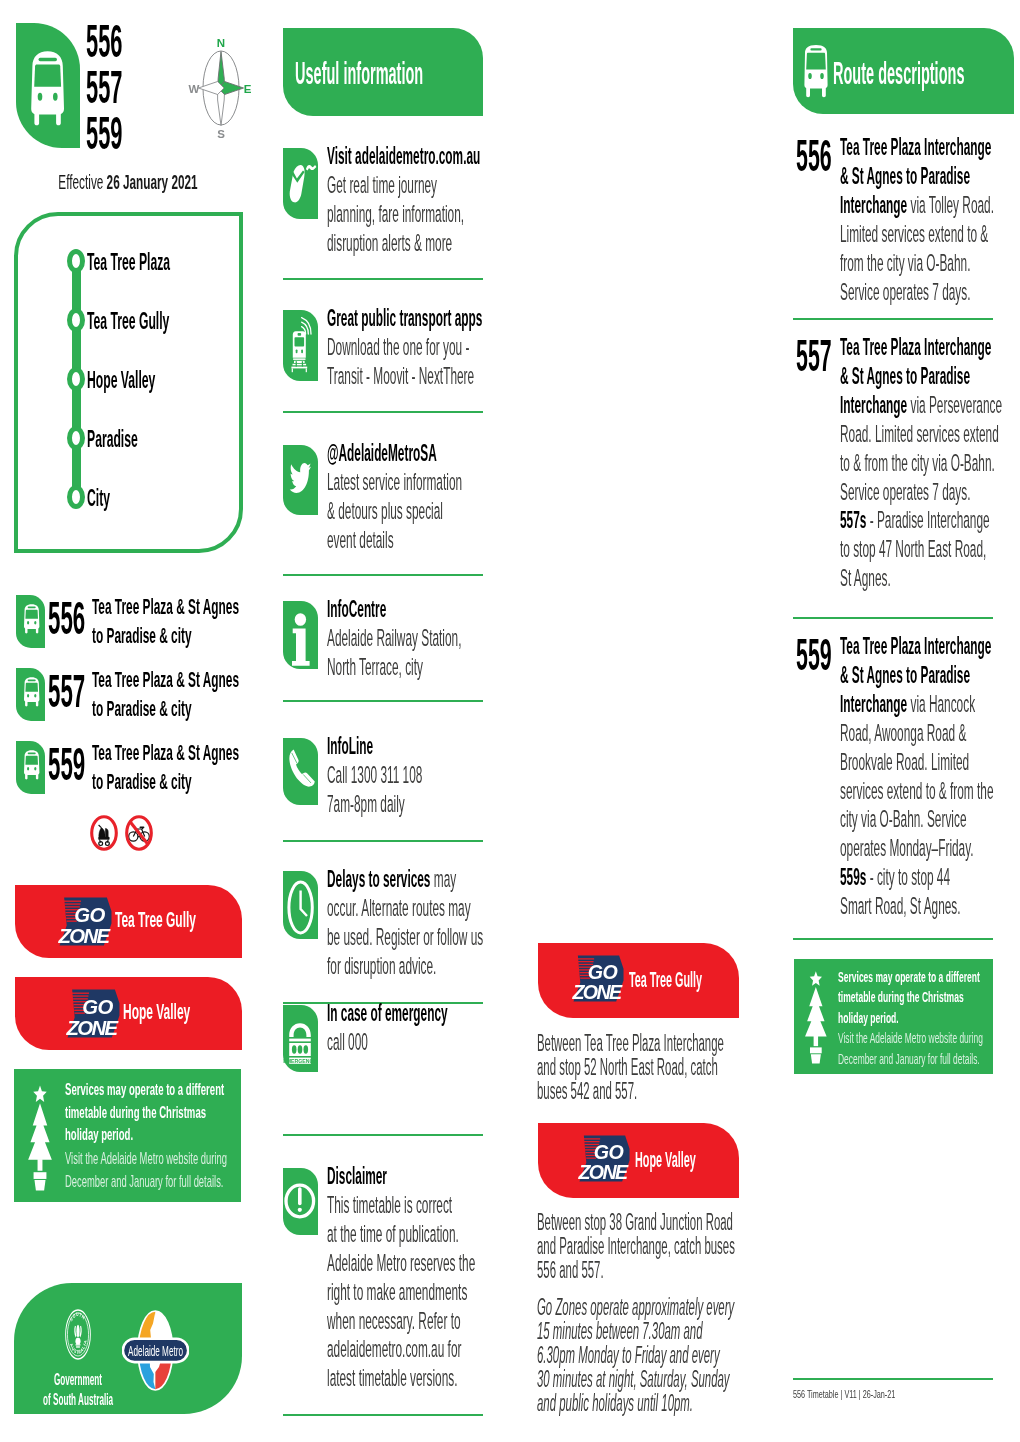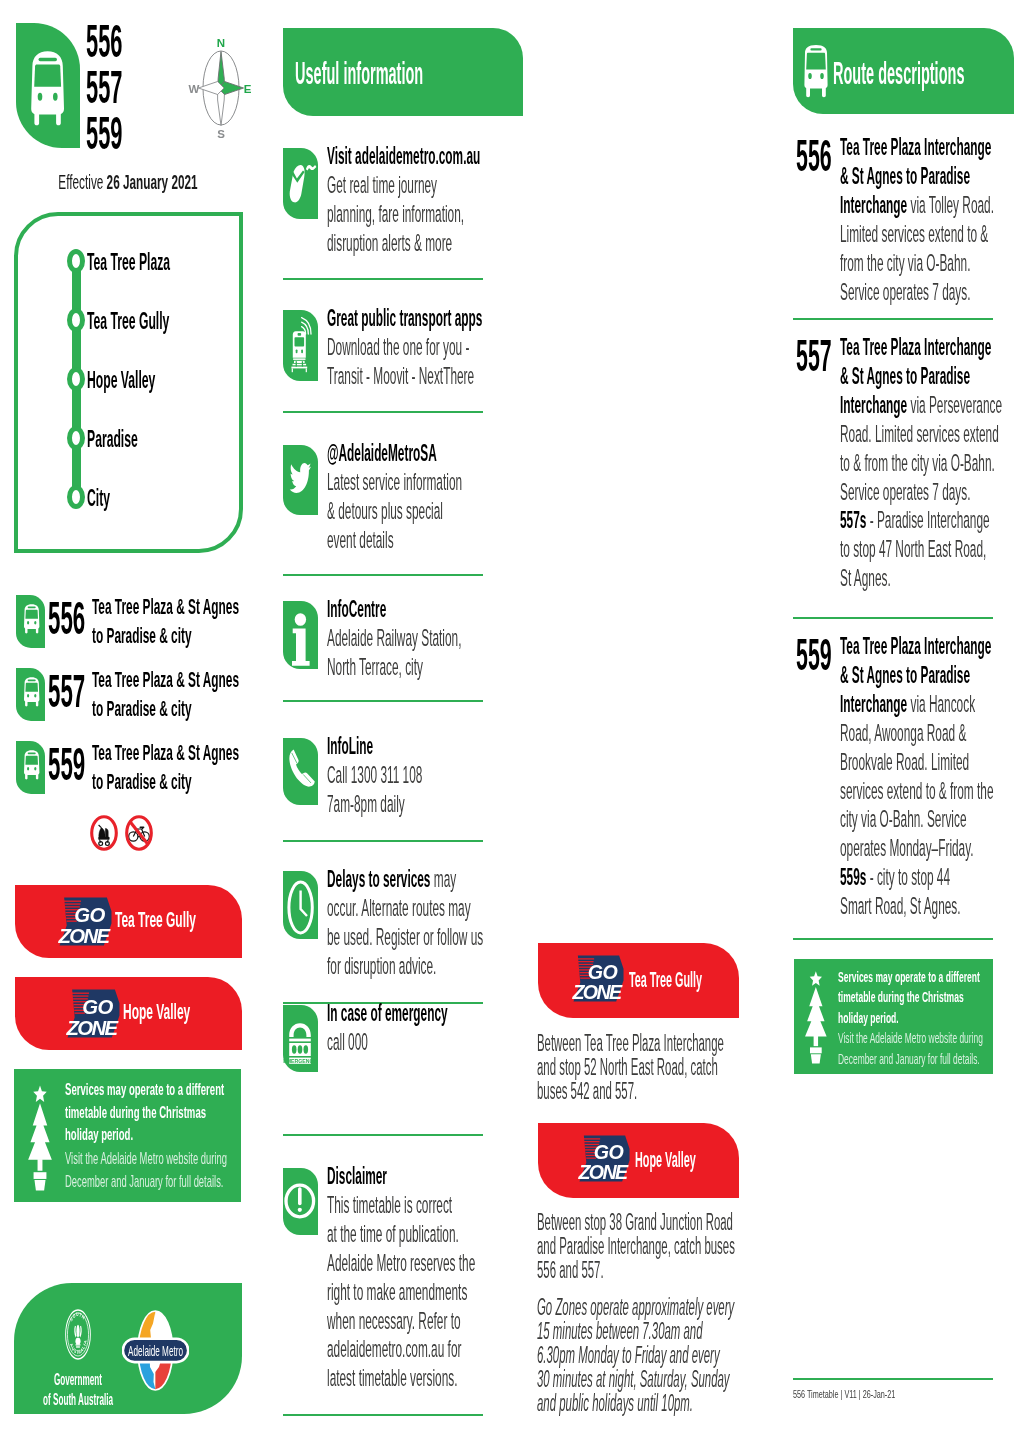--- a/index.html
+++ b/index.html
@@ -345,21 +345,21 @@
           <rect x="0.9" y="28.7" width="65.3" height="23.4" rx="11.7" fill="#1F3864" stroke="#fff" stroke-width="2.6"></rect>
           <text x="33.5" y="46.0" font-family="Liberation Sans, sans-serif" font-size="15.2" fill="#fff" text-anchor="middle" transform="scale(0.538 1)" transform-origin="33.5 46" data-name="adelaide-metro-text">Adelaide Metro</text>
         </svg>
       </div>
     </div>
 
   </div>
 
   <div class="abs" id="col-mid" style="left:0;top:0;width:520px;height:1442px;" data-name="useful-information-column">
 
-    <div class="secthead" style="left:283px;top:28px;width:200px;height:88px;padding-left:40px;" data-name="useful-information-header">
+    <div class="secthead" style="left:283px;top:28px;width:200px;height:88px;" data-name="useful-information-header">
       <div class="t" style="left:12px;top:28px;font-size:30.7px;transform:scaleX(0.473);transform-origin:left top;white-space:nowrap;" data-name="useful-information-title">Useful information</div>
     </div>
 
     <div class="uiitem" style="left:283px;top:148px;" data-name="info-item-visit-website">
       <div class="ibadge" style="height:71px;width:35px;border-radius:0 17px 0 17px;" data-name="mouse-icon">
         <svg viewBox="0 0 35 71" width="35" height="71">
           <g fill="#fff">
             <path d="M10.4 24.0 C12.6 18.8 16.0 16.3 18.6 17.3 C21.3 18.3 22.3 23.3 21.2 29.2 L18.4 45.6 C17.4 51.4 14.3 55.0 11.2 54.3 C8.0 53.6 6.2 49.2 6.8 43.4 Z"></path>
             <path d="M22.9 21.2 C23.6 18.5 24.9 16.9 26.5 17.0 C27.5 17.1 28.1 17.8 28.7 18.6 C29.2 19.3 29.8 19.4 30.4 18.8 L32.1 17.1 L33.4 18.9 L31.1 21.2 C29.7 22.6 27.9 22.3 26.9 20.8 C26.4 20.1 25.8 20.0 25.4 20.9 L24.7 22.5 Z"></path>
           </g>

